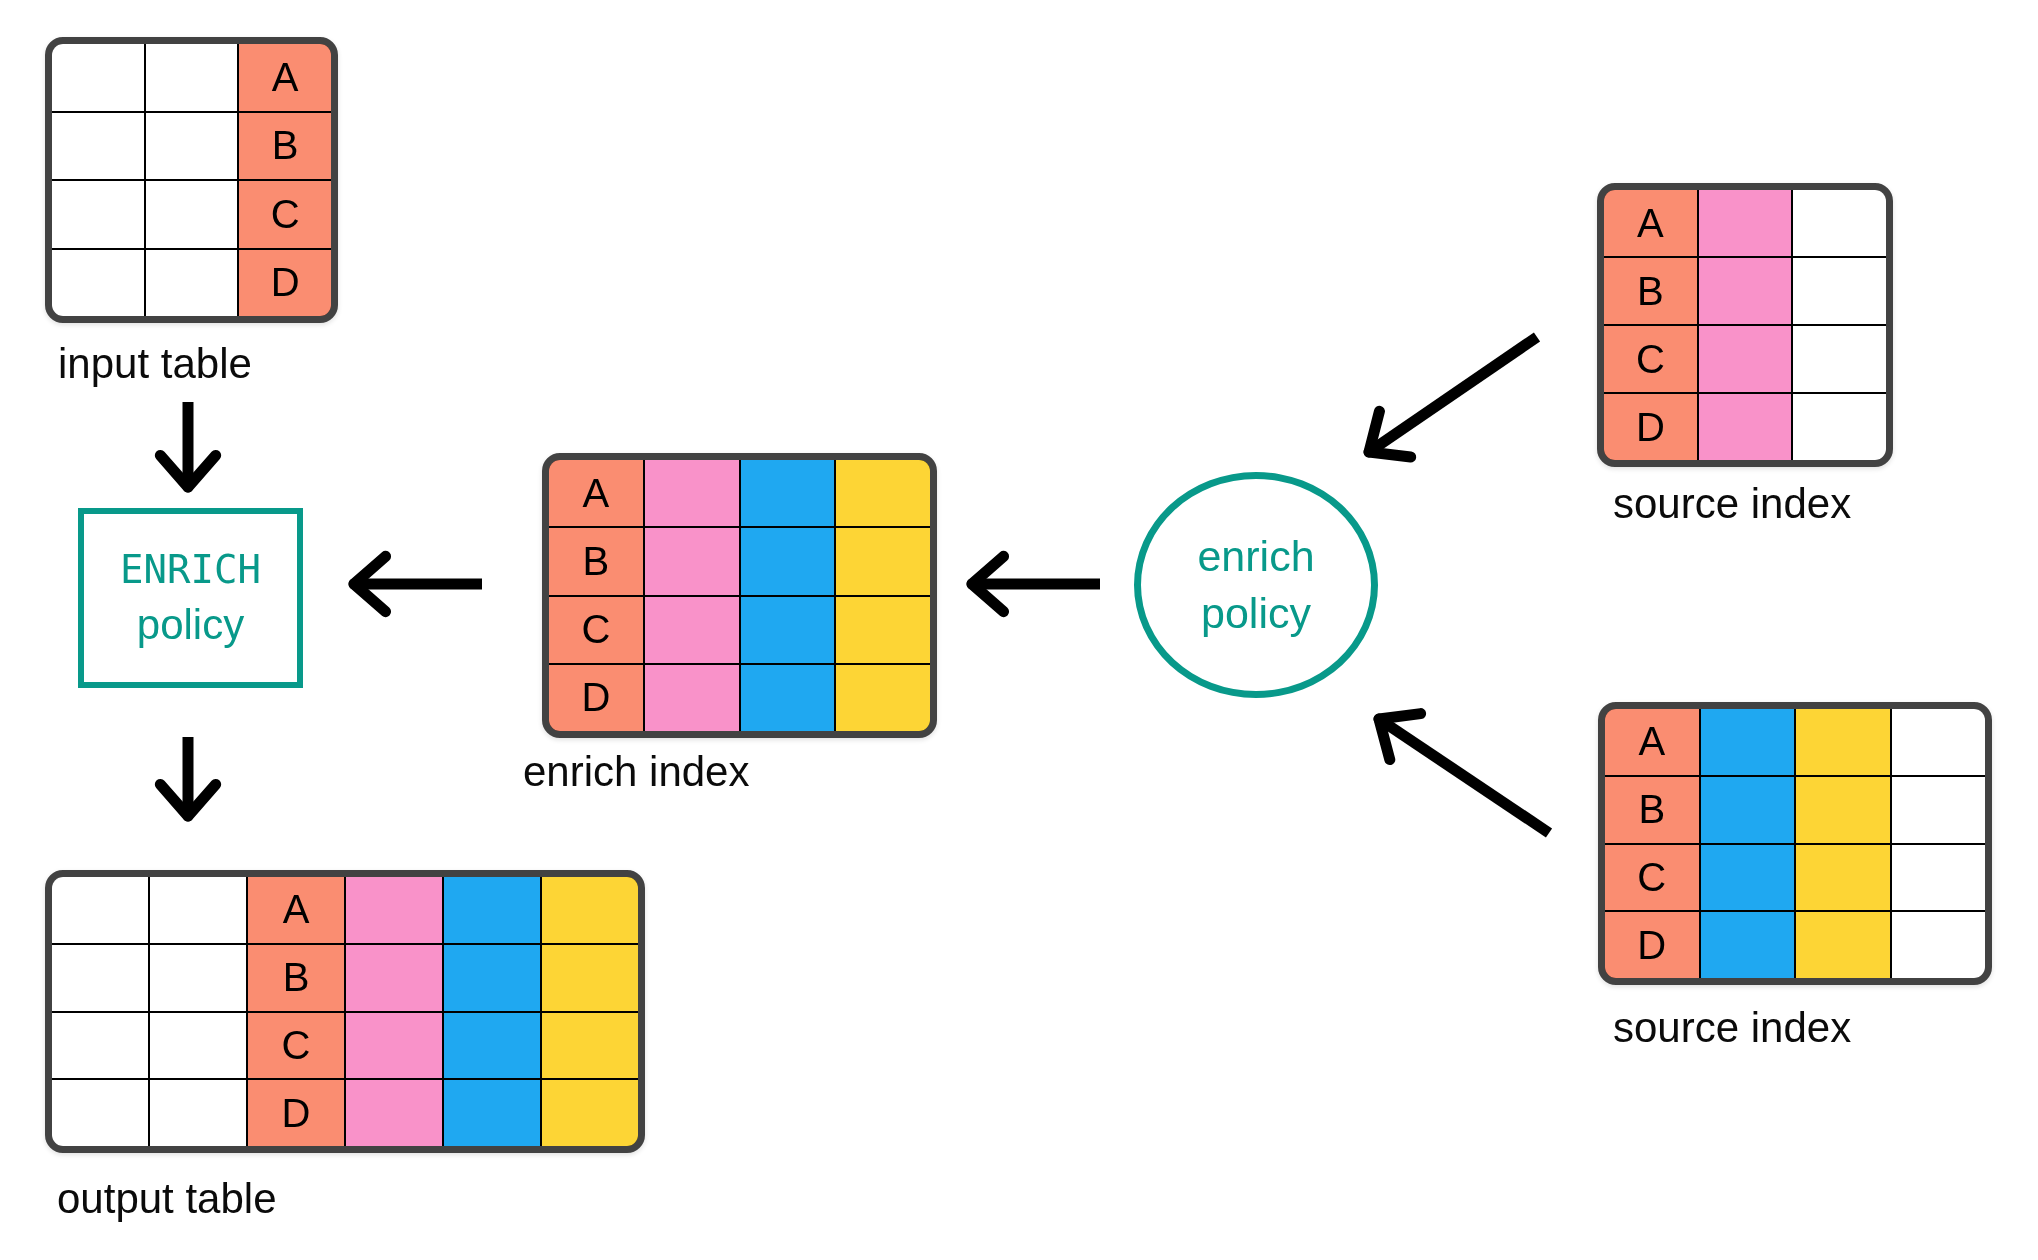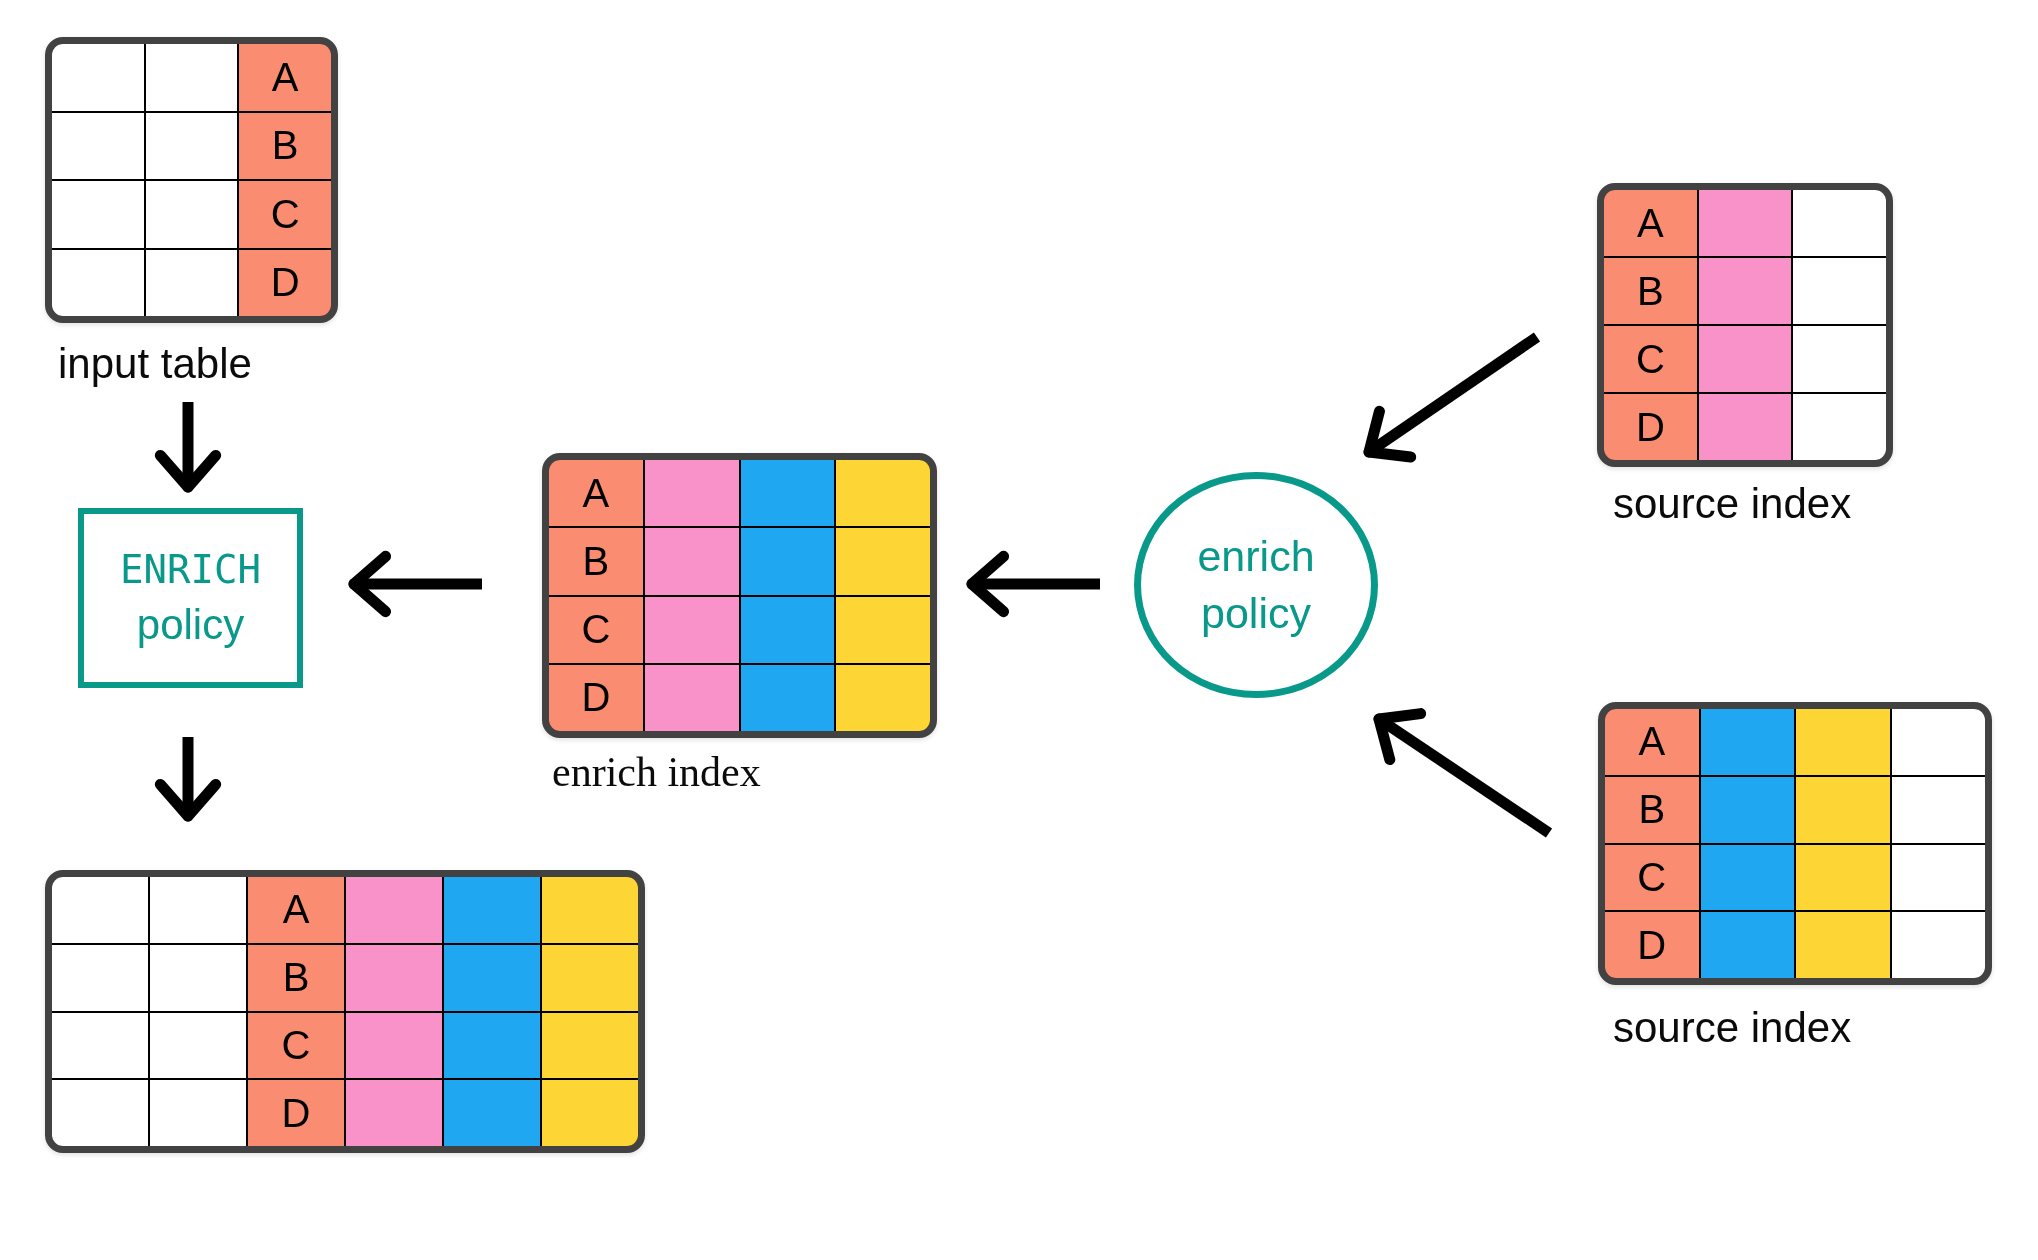--- a/index.html
+++ b/index.html
@@ -140,21 +140,21 @@
       <div class="cell" style="background: rgb(253, 213, 53);"></div>
       <div class="cell" style="background: rgb(250, 141, 113);">C</div>
       <div class="cell" style="background: rgb(249, 146, 201);"></div>
       <div class="cell" style="background: rgb(31, 168, 241);"></div>
       <div class="cell" style="background: rgb(253, 213, 53);"></div>
       <div class="cell" style="background: rgb(250, 141, 113);">D</div>
       <div class="cell" style="background: rgb(249, 146, 201);"></div>
       <div class="cell" style="background: rgb(31, 168, 241);"></div>
       <div class="cell" style="background: rgb(253, 213, 53);"></div>
     </div>
-    <div class="tlabel" style="left: 552px; top: 748px; font-family: Liberation Serif, serif;">enrich index</div>
+    <div class="tlabel" style="left: 523px; top: 748px;">enrich index</div>
     <div class="dtable" style="left: 1597px; top: 183px; width: 296px; height: 284px; grid-template-columns: repeat(3, 1fr); grid-template-rows: repeat(4, 1fr);">
       <div class="cell" style="background: rgb(250, 141, 113);">A</div>
       <div class="cell" style="background: rgb(249, 146, 201);"></div>
       <div class="cell" style="background: rgb(255, 255, 255);"></div>
       <div class="cell" style="background: rgb(250, 141, 113);">B</div>
       <div class="cell" style="background: rgb(249, 146, 201);"></div>
       <div class="cell" style="background: rgb(255, 255, 255);"></div>
       <div class="cell" style="background: rgb(250, 141, 113);">C</div>
       <div class="cell" style="background: rgb(249, 146, 201);"></div>
       <div class="cell" style="background: rgb(255, 255, 255);"></div>
@@ -201,13 +201,14 @@
       <div class="cell" style="background: rgb(249, 146, 201);"></div>
       <div class="cell" style="background: rgb(31, 168, 241);"></div>
       <div class="cell" style="background: rgb(253, 213, 53);"></div>
       <div class="cell" style="background: rgb(255, 255, 255);"></div>
       <div class="cell" style="background: rgb(255, 255, 255);"></div>
       <div class="cell" style="background: rgb(250, 141, 113);">D</div>
       <div class="cell" style="background: rgb(249, 146, 201);"></div>
       <div class="cell" style="background: rgb(31, 168, 241);"></div>
       <div class="cell" style="background: rgb(253, 213, 53);"></div>
     </div>
+    <div class="tlabel" style="left: 57px; top: 1175px;">output table</div>
   </div>
 
 </body></html>

